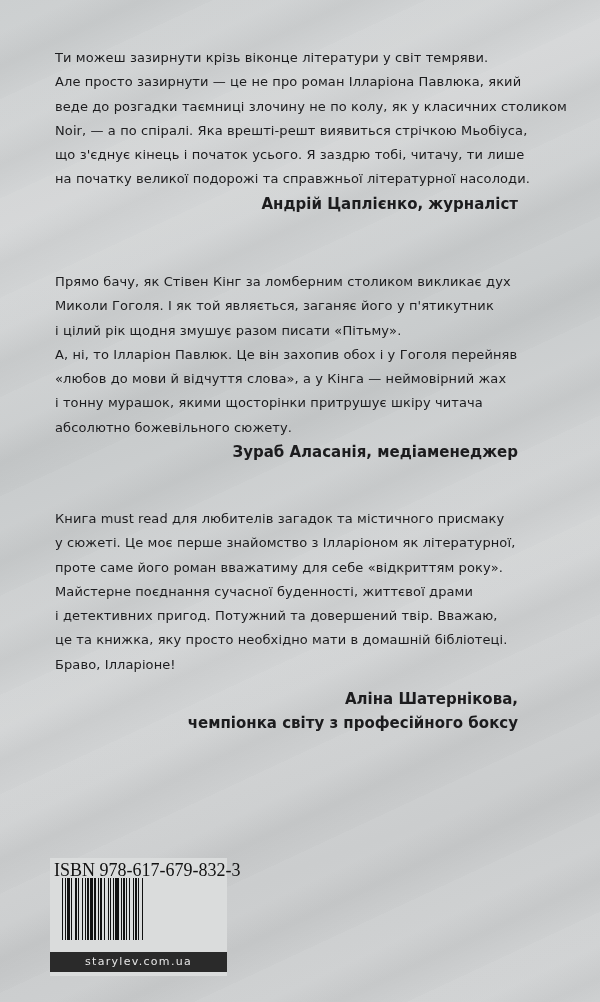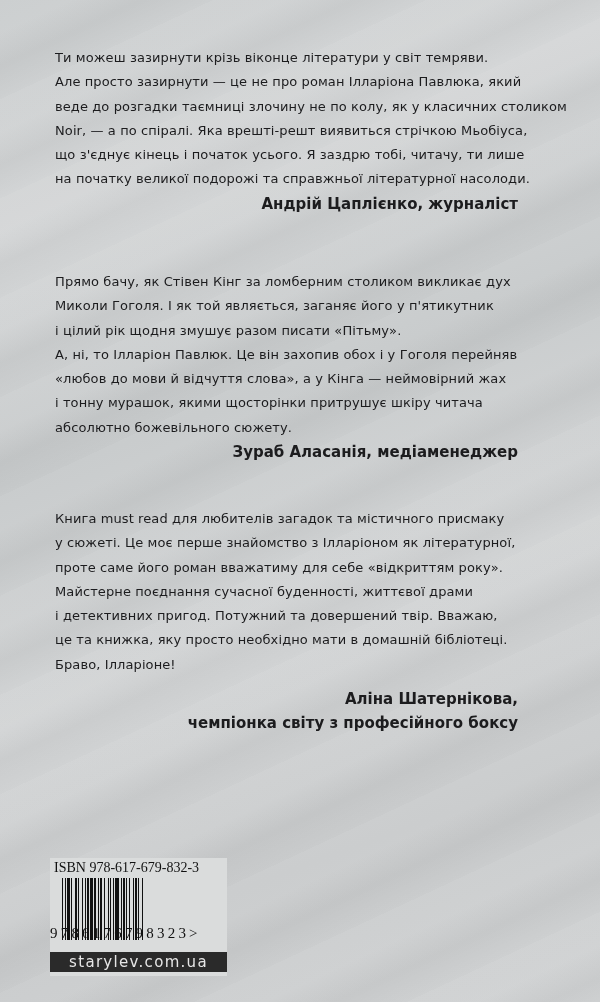--- a/index.html
+++ b/index.html
@@ -27,37 +27,37 @@
     #b3 { top: 507px; }
     #b1 .sig { width: 463px; }
     #b2 .sig { width: 463px; }
     #b3 .sig { width: 463px; }
     .isbn-box {
       position: absolute; left: 50px; top: 858px; width: 177px; height: 118px;
       background: #dadcdc;
     }
     .isbn-text {
       position: absolute; left: 4px; top: 2px; width: 172px;
-      font-family: "Liberation Serif", serif; font-size: 14px; color: #111;
+      font-family: "Liberation Serif", serif; font-size: 18px; color: #111;
       white-space: nowrap; letter-spacing: 0px;
     }
     .barcode {
       position: absolute; left: 12px; top: 20px; width: 155px; height: 62px;
       display: flex; align-items: stretch;
     }
     .barcode span { display: block; height: 100%; }
     .barcode-digits {
       position: absolute; left: 0px; top: 67px; width: 177px;
       font-family: "Liberation Serif", serif; font-size: 15px; color: #111;
       letter-spacing: 3.2px; white-space: nowrap;
     }
     .site-bar {
       position: absolute; left: 0; top: 94px; width: 177px; height: 20px;
       background: #2a2a2a; color: #e6e6e6;
-      font-family: "DejaVu Sans", sans-serif; font-size: 15px; letter-spacing: 1.3px;
+      font-family: "DejaVu Sans", sans-serif; font-size: 11px; letter-spacing: 1.3px;
       text-align: center; line-height: 20px;
     }
   </style>
 </head>
 <body>
 
 <div class="sheen"></div>
 
 <div class="block" id="b1">
   <div class="line">Ти можеш зазирнути крізь віконце літератури у світ темряви.</div>
@@ -141,15 +141,14 @@
       <span style="width: 3.15px; background: transparent;"></span>
       <span style="width: 1.05px; background: rgb(17, 17, 17);"></span>
       <span style="width: 1.05px; background: transparent;"></span>
       <span style="width: 2.1px; background: rgb(17, 17, 17);"></span>
       <span style="width: 1.05px; background: transparent;"></span>
       <span style="width: 1.05px; background: rgb(17, 17, 17);"></span>
       <span style="width: 2.1px; background: transparent;"></span>
       <span style="width: 1.05px; background: rgb(17, 17, 17);"></span>
       <span style="width: 1.05px; background: transparent;"></span>
     </div>
-  <div class="barcode-digits">9786176798323&gt;</div>
   <div class="site-bar">starylev.com.ua</div>
 </div>
 
 </body></html>

